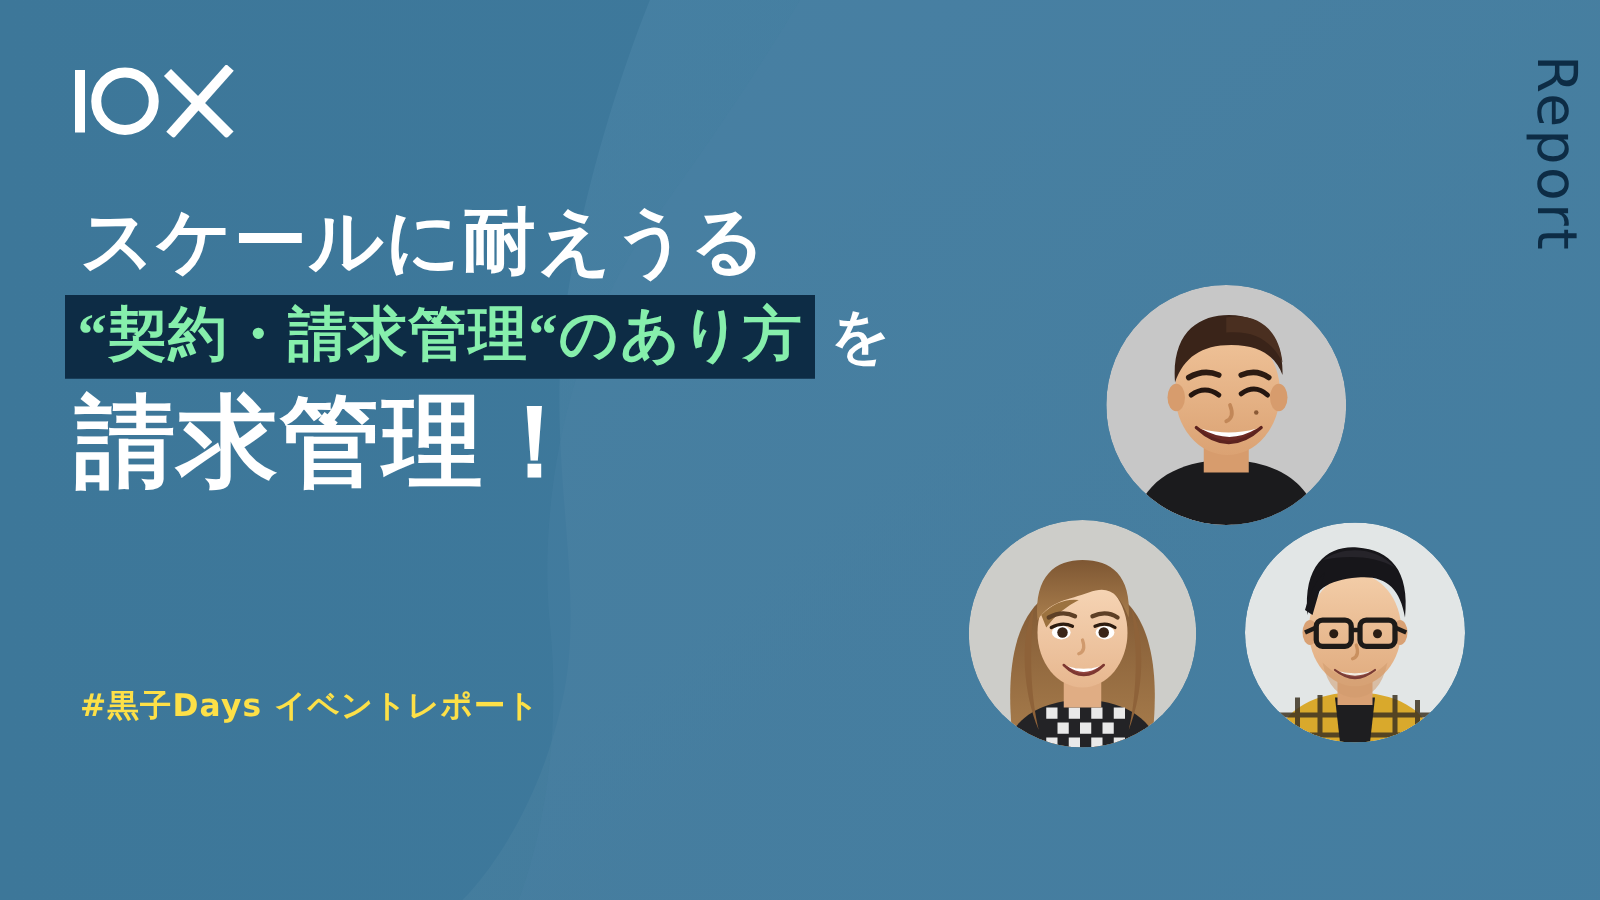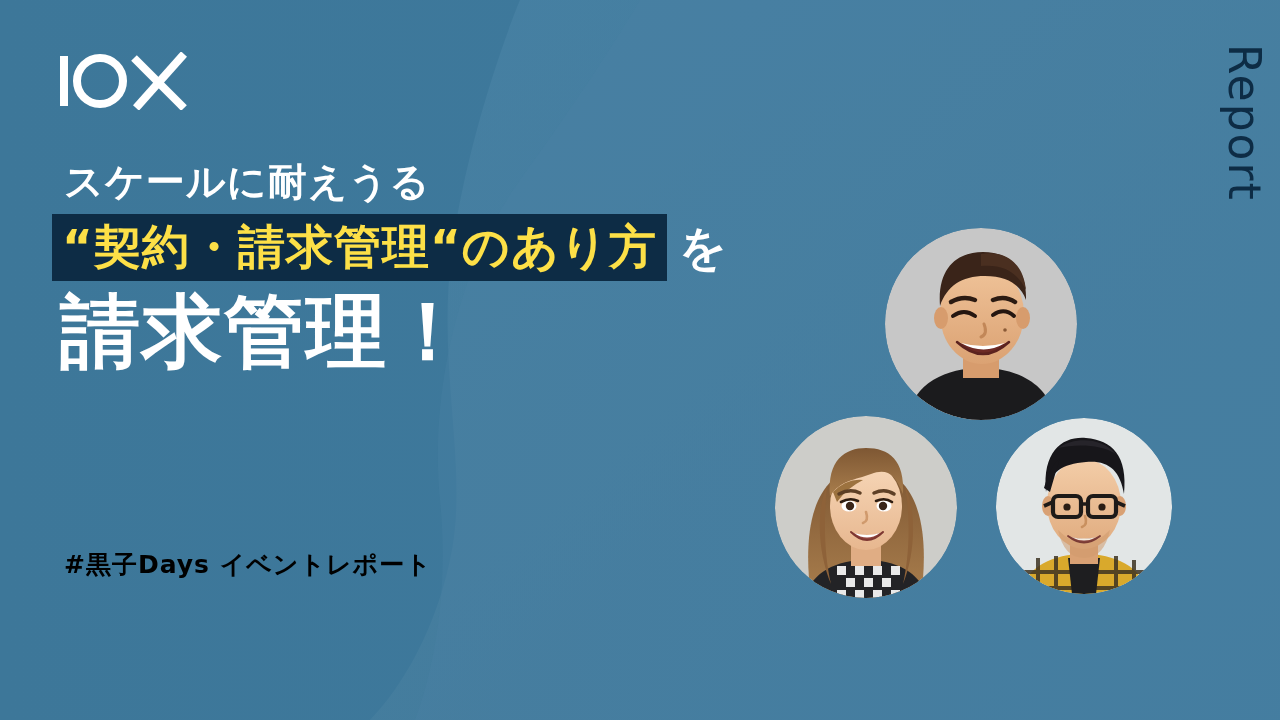--- a/index.html
+++ b/index.html
@@ -63,57 +63,58 @@
     width: 760px;
   }
   .hl-line {
     color: #ffffff;
     font-weight: 700;
     line-height: 1.12;
     white-space: nowrap;
     font-family: "DejaVu Sans", "Liberation Sans", sans-serif;
   }
   .hl-line-1 {
-    font-size: 39px;
+    font-size: 59px;
     letter-spacing: 1px;
     margin-bottom: 10px;
     padding-left: 12px;
   }
   .hl-line-2 {
     font-size: 47px;
     letter-spacing: 1px;
     display: flex;
     align-items: center;
     margin-bottom: 6px;
   }
   .hl-mark {
     background: #0d2c45;
-    color: #fde047;
+    color: #86efac;
     padding: 9px 10px 11px 10px;
     display: inline-block;
     line-height: 1;
+    font-family: Liberation Serif, serif;
   }
   .hl-suffix {
     display: inline-block;
     padding-left: 12px;
     line-height: 1;
   }
   .hl-line-3 {
     font-size: 80px;
     letter-spacing: 2px;
     padding-left: 8px;
     margin-top: 6px;
   }
 
   
   .tagline {
     position: absolute;
     left: 64px;
     top: 548px;
-    color: #000000;
+    color: #fde047;
     font-size: 25px;
     font-weight: 700;
     letter-spacing: 1px;
     white-space: nowrap;
     font-family: "DejaVu Sans", "Liberation Sans", sans-serif;
   }
 
   
   .avatar {
     position: absolute;

